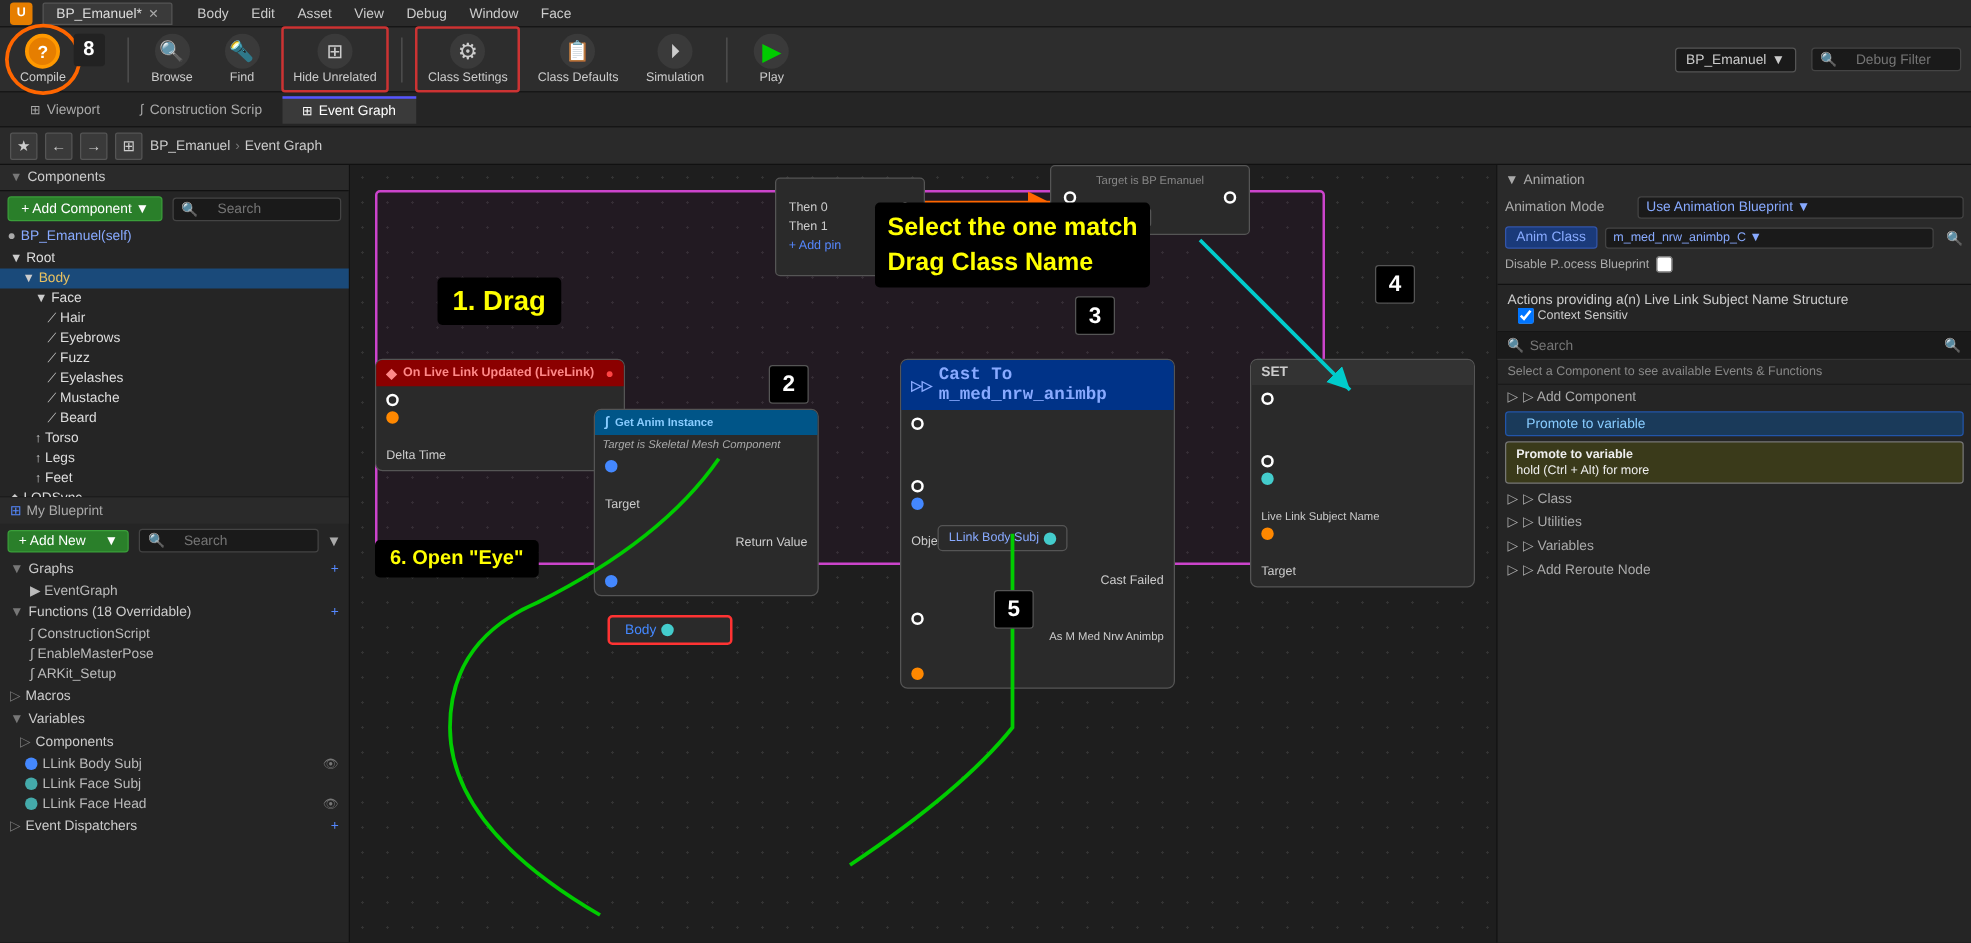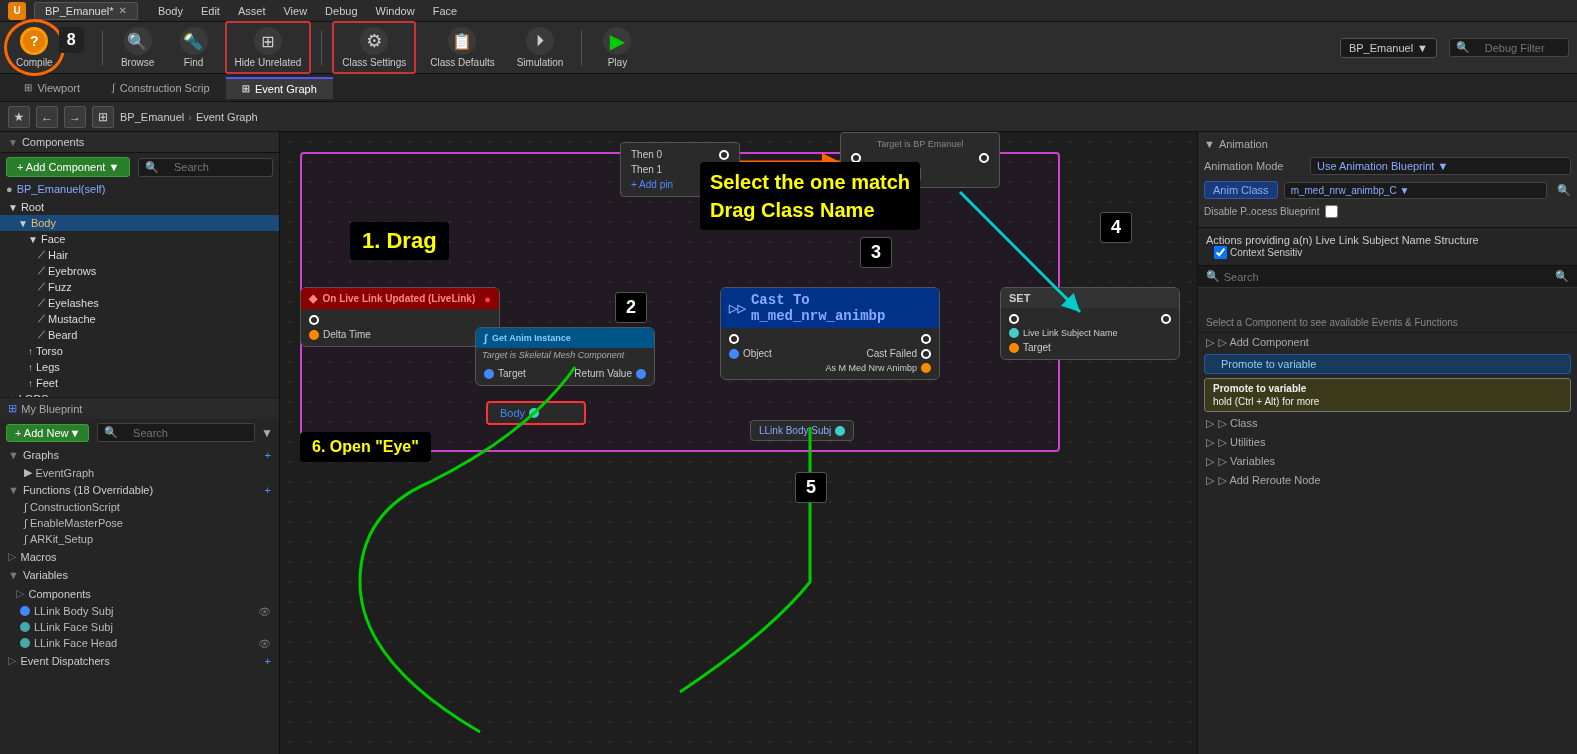--- a/index.html
+++ b/index.html
@@ -52,62 +52,62 @@
     .tree-icon { margin-right: 3px; font-size: 10px; }
     .tree-label { font-size: 11px; color: #ddd; }
     .tree-label.body { color: #e8c060; }
     .component-list { padding: 2px 0; overflow-y: auto; max-height: 200px; }
 
     
     .bp-panel { display: flex; flex-direction: column; }
     .bp-header { background: #2a2a2a; padding: 4px 8px; font-size: 11px; color: #aaa; display: flex; align-items: center; gap: 4px; }
     .bp-header .icon { color: #5588ff; }
     .add-new-bar { display: flex; align-items: center; padding: 4px 6px; gap: 4px; }
-    .add-new-btn { background: #2a7f2a; border: 1px solid #3a9f3a; padding: 2px 8px; border-radius: 3px; color: #fff; font-size: 11px; cursor: pointer; display: flex; align-items: center; gap: 1px; }
+    .add-new-btn { background: #2a7f2a; border: 1px solid #3a9f3a; padding: 2px 8px; border-radius: 3px; color: #fff; font-size: 11px; cursor: pointer; display: flex; align-items: center; gap: 15px; }
     .section-header { padding: 3px 8px; font-size: 11px; color: #ccc; display: flex; align-items: center; gap: 4px; cursor: pointer; }
     .section-header .arrow { color: #777; }
     .section-header .plus-btn { margin-left: auto; color: #5588ff; cursor: pointer; }
     .sub-item { padding: 2px 8px 2px 24px; font-size: 11px; color: #bbb; display: flex; align-items: center; gap: 3px; cursor: pointer; }
     .variable-item { padding: 2px 8px 2px 20px; font-size: 11px; color: #bbb; display: flex; align-items: center; gap: 4px; cursor: pointer; }
     .var-dot { width: 10px; height: 10px; border-radius: 50%; flex-shrink: 0; }
     .var-dot.blue { background: #4488ff; }
     .var-dot.teal { background: #44aaaa; }
     .eye-btn { margin-left: auto; font-size: 10px; color: #777; }
 
     
     .graph-canvas { flex: 1; background: #1e1e1e; position: relative; overflow: hidden; background-image: radial-gradient(circle, #333 1px, transparent 1px); background-size: 20px 20px; }
 
     
     .node { position: absolute; background: #2a2a2a; border: 1px solid #555; border-radius: 6px; min-width: 120px; }
     .node-header { padding: 4px 8px; border-radius: 5px 5px 0 0; font-size: 11px; font-weight: bold; display: flex; align-items: center; gap: 5px; }
     .node-header.red { background: #8b0000; color: #ff8888; }
     .node-header.blue { background: #003388; color: #88aaff; }
     .node-body { padding: 4px 8px; }
-    .node-pin { display: flex; align-items: center; gap: 4px; padding: 2px 0; font-size: 10px; color: #ccc; }
+    .node-pin { display: flex; align-items: flex-start; gap: 20px; padding: 2px 0; font-size: 10px; color: #ccc; flex-direction: column; }
     .pin-circle { width: 10px; height: 10px; border-radius: 50%; border: 2px solid #aaa; flex-shrink: 0; }
     .pin-circle.white { border-color: #fff; }
     .pin-circle.orange { border-color: #ff8800; background: #ff8800; }
     .pin-circle.blue-filled { border-color: #4488ff; background: #4488ff; }
     .pin-circle.teal { border-color: #44cccc; background: #44cccc; }
 
     
     .annotation-box { position: absolute; border: 2px solid #cc44cc; border-radius: 4px; background: rgba(80,0,80,0.1); }
 
     
     .right-panel { width: 380px; background: #252525; border-left: 1px solid #111; display: flex; flex-direction: column; flex-shrink: 0; }
     .anim-section { background: #2a2a2a; padding: 6px; border-bottom: 1px solid #111; }
     .anim-row { display: flex; align-items: center; padding: 3px 0; font-size: 11px; gap: 6px; }
     .anim-label { color: #aaa; min-width: 100px; }
     .anim-value { background: #1a1a1a; border: 1px solid #444; padding: 2px 6px; border-radius: 3px; color: #88aaff; flex: 1; font-size: 11px; }
     .anim-class-btn { background: #1a3a7a; border: 1px solid #3355aa; padding: 2px 8px; border-radius: 3px; color: #88aaff; font-size: 11px; cursor: pointer; }
     .actions-panel { flex: 1; display: flex; flex-direction: column; }
     .actions-header { padding: 6px 8px; font-size: 11px; color: #ccc; background: #252525; border-bottom: 1px solid #111; }
     .actions-search { display: flex; align-items: center; background: #1a1a1a; border-bottom: 1px solid #333; padding: 4px 8px; gap: 4px; }
     .actions-search input { background: transparent; border: none; outline: none; color: #ccc; font-size: 11px; flex: 1; }
-    .actions-hint { padding: 4px 8px; font-size: 10px; color: #888; border-bottom: 1px solid #1a1a1a; margin-top: 25px; }
+    .actions-hint { padding: 4px 8px; font-size: 10px; color: #888; border-bottom: 1px solid #1a1a1a; }
     .actions-category { padding: 3px 8px; font-size: 11px; color: #aaa; cursor: pointer; display: flex; align-items: center; gap: 4px; }
     .promote-item { padding: 3px 8px 3px 16px; font-size: 11px; color: #88ccff; cursor: pointer; display: flex; align-items: center; gap: 4px; background: #1a3a5a; border: 1px solid #2255aa; margin: 2px 6px; border-radius: 3px; }
     .tooltip-box { background: #3a3a1a; border: 1px solid #777; padding: 4px 8px; font-size: 10px; color: #eee; margin: 2px 6px; border-radius: 3px; }
 
     
     .instruction { position: absolute; background: #000; color: #ffff00; font-weight: bold; font-size: 18px; padding: 6px 12px; border-radius: 4px; z-index: 10; }
 
     
     .num-badge { position: absolute; background: #000; color: #fff; font-weight: bold; font-size: 18px; padding: 4px 10px; border-radius: 3px; z-index: 10; border: 1px solid #555; }
   </style>
@@ -479,21 +479,21 @@
           <div class="pin-circle teal"></div>
           <span style="font-size:9px;">Live Link Subject Name</span>
         </div>
         <div class="node-pin">
           <div class="pin-circle orange"></div>
           <span>Target</span>
         </div>
       </div>
     </div>
 
-    <div style="position:absolute;left:340px;top:10px;background:#2a2a2a;border:1px solid #555;border-radius:4px;padding:6px 10px;min-width:120px;">
+    <div style="position:absolute;left:340px;top:10px;background:#2a2a2a;border:1px solid #555;border-radius:4px;padding:18px 10px;min-width:120px;">
       <div style="display:flex;align-items:center;gap:4px;margin-bottom:4px;">
         <span style="color:#ccc;font-size:10px;">Then 0</span>
         <div class="pin-circle white" style="margin-left:auto;"></div>
       </div>
       <div style="display:flex;align-items:center;gap:4px;margin-bottom:4px;">
         <span style="color:#ccc;font-size:10px;">Then 1</span>
         <div class="pin-circle white" style="margin-left:auto;"></div>
       </div>
       <div style="color:#5588ff;font-size:10px;cursor:pointer;">+ Add pin</div>
     </div>

